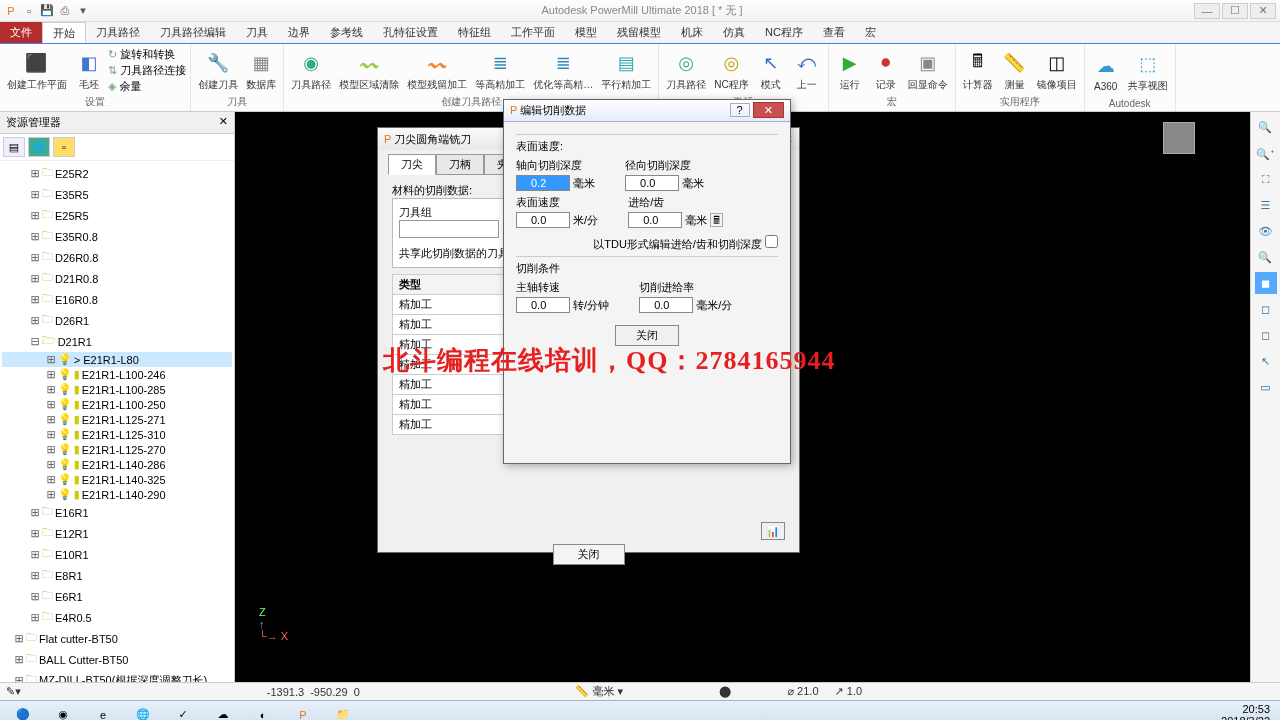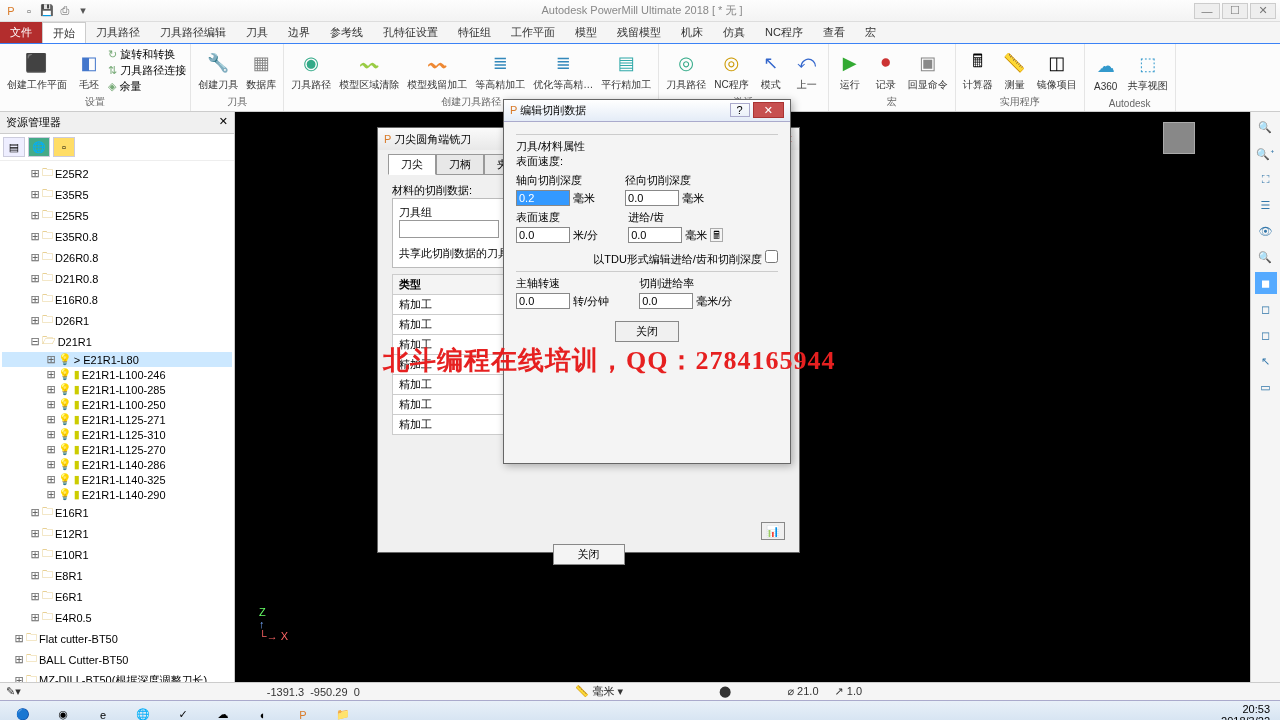--- a/index.html
+++ b/index.html
@@ -61,21 +61,21 @@
 .dlg1 th, .dlg1 td { border: 1px solid #ccc; padding: 2px 6px; text-align: left; background: #fff; }
 .dlg1 th { background: #f4f4f4; }
 .dlg1 .btn { padding: 2px 24px; border: 1px solid #888; background: #f4f4f4; cursor: pointer; margin: 6px auto; display: block; }
 .dlg2 { left: 503px; top: 99px; width: 288px; height: 365px; background: #f4f4f4; }
 .dlg2 .dtitle { background: linear-gradient(#fff,#e4ecf7); border-bottom: 1px solid #aac; }
 .dlg2 .dtitle .xbtn { background: #c75050; color: #fff; padding: 1px 10px; border: 1px solid #a33; }
 .dlg2 .body { padding: 8px 12px; }
 .dlg2 .row { display: flex; gap: 10px; margin-bottom: 3px; }
 .dlg2 .row span { flex: 1; }
 .dlg2 hr { margin: 4px 0; border: none; border-top: 1px solid #ccc; }
-.dlg2 .inp { width: 54px; height: 16px; border: 1px solid #888; background: #fff; padding: 0 2px; }
+.dlg2 .inp { width: 54px; height: 16px; border: 1px solid #888; background: #fff; padding: 0 14px; }
 .dlg2 .inp.sel { background: #3399ff; color: #fff; }
 .dlg2 .field { display: flex; flex-direction: column; gap: 2px; }
 .dlg2 .fields { display: flex; gap: 30px; margin: 4px 0; }
 .dlg2 .btn { padding: 2px 20px; border: 1px solid #888; background: #f0f0f0; cursor: pointer; margin: 12px auto 0; display: block; }
 .watermark { position: absolute; left: 383px; top: 343px; color: #e62020; font-size: 26px; font-family: SimSun, serif; font-weight: bold; letter-spacing: 1px; z-index: 50; pointer-events: none; }
 </style>
 </head>
 <body>
 
 <div class="titlebar">
@@ -519,21 +519,20 @@
   </div>
 </div>
 
 <div class="dlg dlg2">
   <div class="dtitle">
     <span><span style="color:#d97b29">P</span> <span>编辑切削数据</span></span>
     <span><span style="border:1px solid #aac;padding:0 6px">?</span> <span class="xbtn">✕</span></span>
   </div>
   <div class="body">
     <hr>
-    <div>刀具/材料属性</div>
     <div>表面速度:</div>
     <div class="fields">
       <div class="field">
           <span>轴向切削深度</span>
           <span><input class="inp sel" value="0.2" style=""> <span>毫米</span></span>
         </div>
       <div class="field">
           <span>径向切削深度</span>
           <span><input class="inp" value="0.0" style=""> <span>毫米</span></span>
         </div>
@@ -543,20 +542,21 @@
           <span>表面速度</span>
           <span><input class="inp" value="0.0" style=""> <span>米/分</span></span>
         </div>
       <div class="field">
           <span>进给/齿</span>
           <span><input class="inp" value="0.0" style=""> <span>毫米</span> <span style="border:1px solid #aaa;padding:0 2px">🖩</span></span>
         </div>
     </div>
     <div style="text-align:right;margin:4px 0"><span>以TDU形式编辑进给/齿和切削深度</span> <input type="checkbox" style=""></div>
     <hr>
+    <div>切削条件</div>
     <div class="fields">
       <div class="field">
           <span>主轴转速</span>
           <span><input class="inp" value="0.0" style=""> <span>转/分钟</span></span>
         </div>
       <div class="field">
           <span>切削进给率</span>
           <span><input class="inp" value="0.0" style=""> <span>毫米/分</span></span>
         </div>
     </div>

